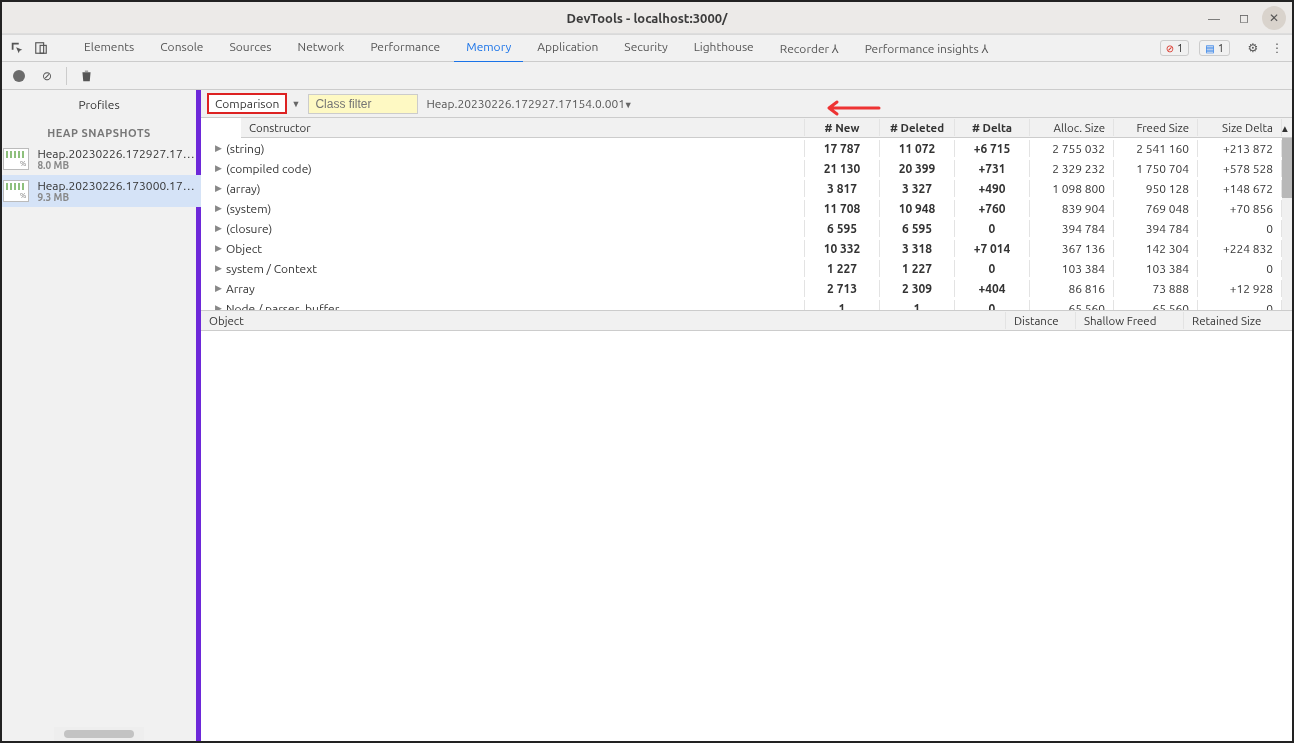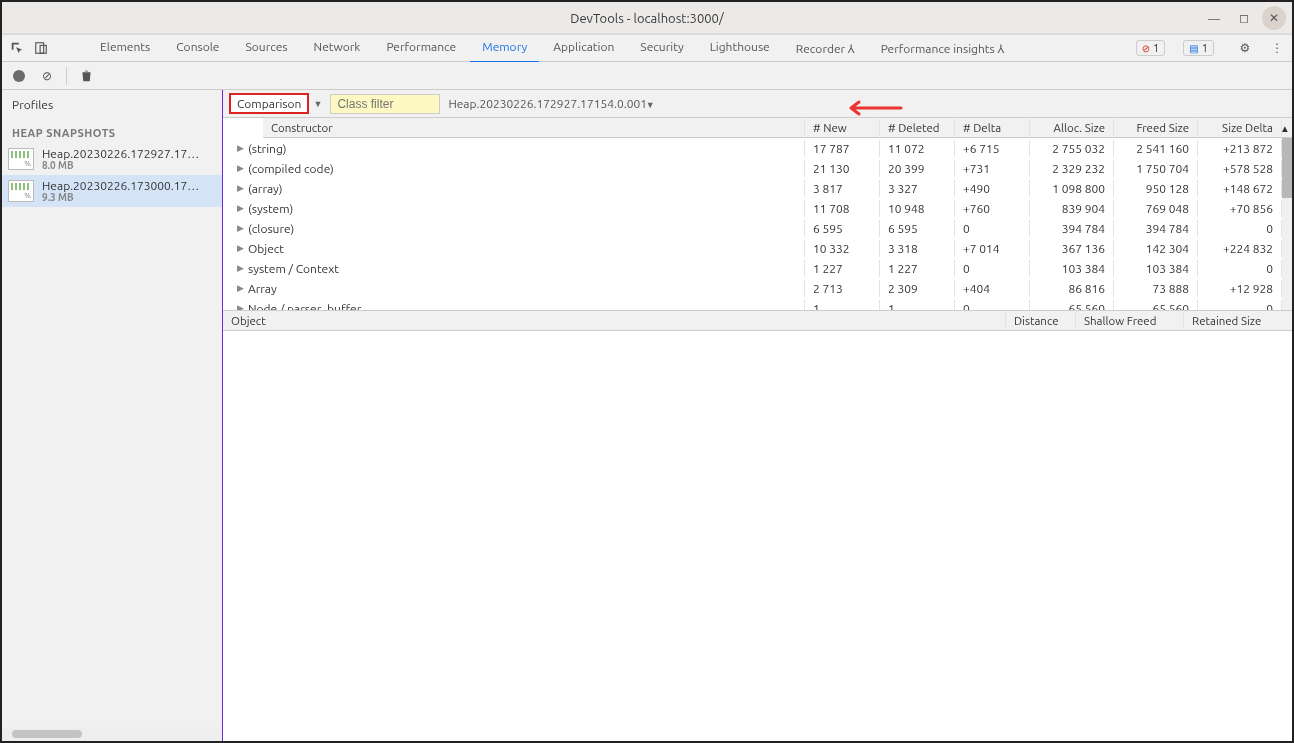--- a/index.html
+++ b/index.html
@@ -1,42 +1,42 @@
 <!DOCTYPE html>
 <html><head>
 <meta charset="utf-8">
 <style>
 * { box-sizing: border-box; margin: 0; padding: 0; }
 body { font-family: "Segoe UI", Ubuntu, Arial, sans-serif; font-size: 12px; color: #333; background: #f0f0f0; width: 1294px; height: 743px; overflow: hidden; border: 2px solid #222; }
 .window { display: flex; flex-direction: column; height: 100%; background: #eceae8; }
 .titlebar { display: flex; align-items: center; justify-content: center; height: 32px; position: relative; background: #eceae8; border-bottom: 1px solid #ddd; }
-.titlebar .title { font-weight: 400; font-size: 13px; color: #3b3b3b; }
+.titlebar .title { font-weight: 700; font-size: 13px; color: #3b3b3b; }
 .titlebar .controls { position: absolute; right: 6px; top: 4px; display: flex; gap: 6px; }
 .titlebar .btn { width: 24px; height: 24px; border-radius: 50%; display: flex; align-items: center; justify-content: center; color: #555; font-size: 12px; cursor: pointer; }
 .titlebar .btn.close { background: #d9d3cc; }
 
-.tabbar { display: flex; align-items: center; height: 28px; background: #f1f1f1; border-top: 1px solid #d9d9d9; border-bottom: 1px solid #ccc; padding: 0 6px; gap: 14px; font-size: 12px; }
+.tabbar { display: flex; align-items: center; height: 28px; background: #f1f1f1; border-top: 1px solid #d9d9d9; border-bottom: 1px solid #ccc; padding: 0 6px; gap: 6px; font-size: 12px; }
 .tabbar .lefticons { display: flex; gap: 6px; margin-right: 10px; }
 .tabbar .icon { width: 18px; height: 18px; display: flex; align-items: center; justify-content: center; color: #555; cursor: pointer; }
 .tabbar .tabs { display: flex; gap: 2px; }
 .tabbar .tab { padding: 6px 12px; color: #555; cursor: pointer; white-space: nowrap; }
 .tabbar .tab.active { color: #1a73e8; border-bottom: 2px solid #1a73e8; }
 .tabbar .spacer { flex: 1; }
 .tabbar .badge { display: flex; align-items: center; gap: 3px; padding: 1px 5px; border: 1px solid #ccc; border-radius: 3px; font-size: 11px; margin-left: 4px; cursor: pointer; }
 .tabbar .badge .dot { font-size: 10px; }
 .tabbar .badge.err .dot { color: #d93025; }
 .tabbar .badge.info .dot { color: #1a73e8; }
 
 .toolbar { display: flex; align-items: center; height: 28px; background: #f1f1f1; border-bottom: 1px solid #ccc; padding: 0 8px; gap: 10px; position: relative; }
 .toolbar .iconbtn { width: 18px; height: 18px; display: flex; align-items: center; justify-content: center; color: #555; cursor: pointer; }
 .toolbar .recdot { width: 12px; height: 12px; border-radius: 50%; background: #6b6b6b; }
 .toolbar .divider { width: 1px; height: 18px; background: #ccc; }
 
 .content { flex: 1; display: flex; min-height: 0; background: #fff; }
-.sidebar { width: 221px; background: #f1f1f1; border-right: 1px solid #6d28d9; display: flex; flex-direction: column; }
+.sidebar { width: 199px; background: #f1f1f1; border-right: 5px solid #6d28d9; display: flex; flex-direction: column; align-items: center; }
 .sidebar .hdr { padding: 8px 10px; color: #333; font-size: 12px; }
 .sidebar .section { padding: 8px 10px 4px; color: #777; font-size: 11px; letter-spacing: 0.5px; font-weight: bold; }
 .sidebar .item { display: flex; gap: 8px; padding: 4px 6px; cursor: pointer; align-items: center; }
 .sidebar .item.selected { background: #d5e3f7; }
 .sidebar .snapicon { width: 26px; height: 22px; background: #fff; border: 1px solid #bbb; position: relative; flex-shrink: 0; display:flex;align-items:center;justify-content:center;}
 .sidebar .snapicon::before{content:"";position:absolute;left:2px;right:2px;top:2px;height:7px;background:repeating-linear-gradient(90deg,#8ec07c,#8ec07c 2px,#fff 2px,#fff 4px);}
 .sidebar .snapicon::after{content:"%";position:absolute;bottom:1px;right:2px;font-size:8px;color:#888;}
 .sidebar .itemtxt { overflow: hidden; }
 .sidebar .itemname { font-size: 12px; white-space: nowrap; overflow: hidden; text-overflow: ellipsis; }
 .sidebar .itemsize { font-size: 10px; color: #888; font-weight: bold; }
@@ -50,21 +50,21 @@
 .filterrow .tri { color:#666; font-size:9px; margin-left:-4px;}
 .filterrow .classfilter { border: 1px solid #ccc; padding: 2px 6px; font-size: 12px; color: #888; width: 110px; background:#fef9c3;}
 .filterrow .basesel { color: #555; font-size: 12px; cursor:pointer;}
 .arrow-annot { position:absolute; left: 620px; top: 8px; color:#e33; font-size: 24px; pointer-events:none;}
 .arrow-svg { width:60px; height:20px;}
 
 .grid { flex: 0 0 auto; display: flex; flex-direction: column; border-bottom: 1px solid #ccc; }
 .gridhdr { display: flex; background: #f1f1f1; border-bottom: 1px solid #ccc; font-size: 11.5px; color: #333; height: 20px; align-items:center;margin-left:40px;}
 .col { padding: 2px 8px; border-right: 1px solid #e3e3e3; overflow:hidden; white-space:nowrap;}
 .col.c0 { flex: 1; }
-.col.cn { width: 75px; text-align: left; }
+.col.cn { width: 75px; text-align: center; font-weight: bold; }
 .col.cw { width: 84px; text-align: right; }
 .gridbody { height: 172px; overflow: hidden; background:#fff; position:relative;}
 .row { display: flex; height: 20px; align-items: center; font-size: 12px; color: #333; }
 .row .c0 { display:flex; align-items:center; gap:4px;}
 .row .expander { color:#888; font-size:9px; margin-left:6px;}
 .scrollbar-v { position:absolute; right:0; top:0; width:10px; height:100%; background:#f0f0f0;}
 .scrollbar-v .thumb{ position:absolute; top:0; width:100%; height:60px; background:#b8b8b8;}
 
 .retain { flex: 1; display: flex; flex-direction: column; min-height: 0;}
 .retainhdr { background: #f1f1f1; border-bottom: 1px solid #ccc; padding: 2px 8px; font-size: 12px; display:flex; justify-content:space-between; align-items:center;}

